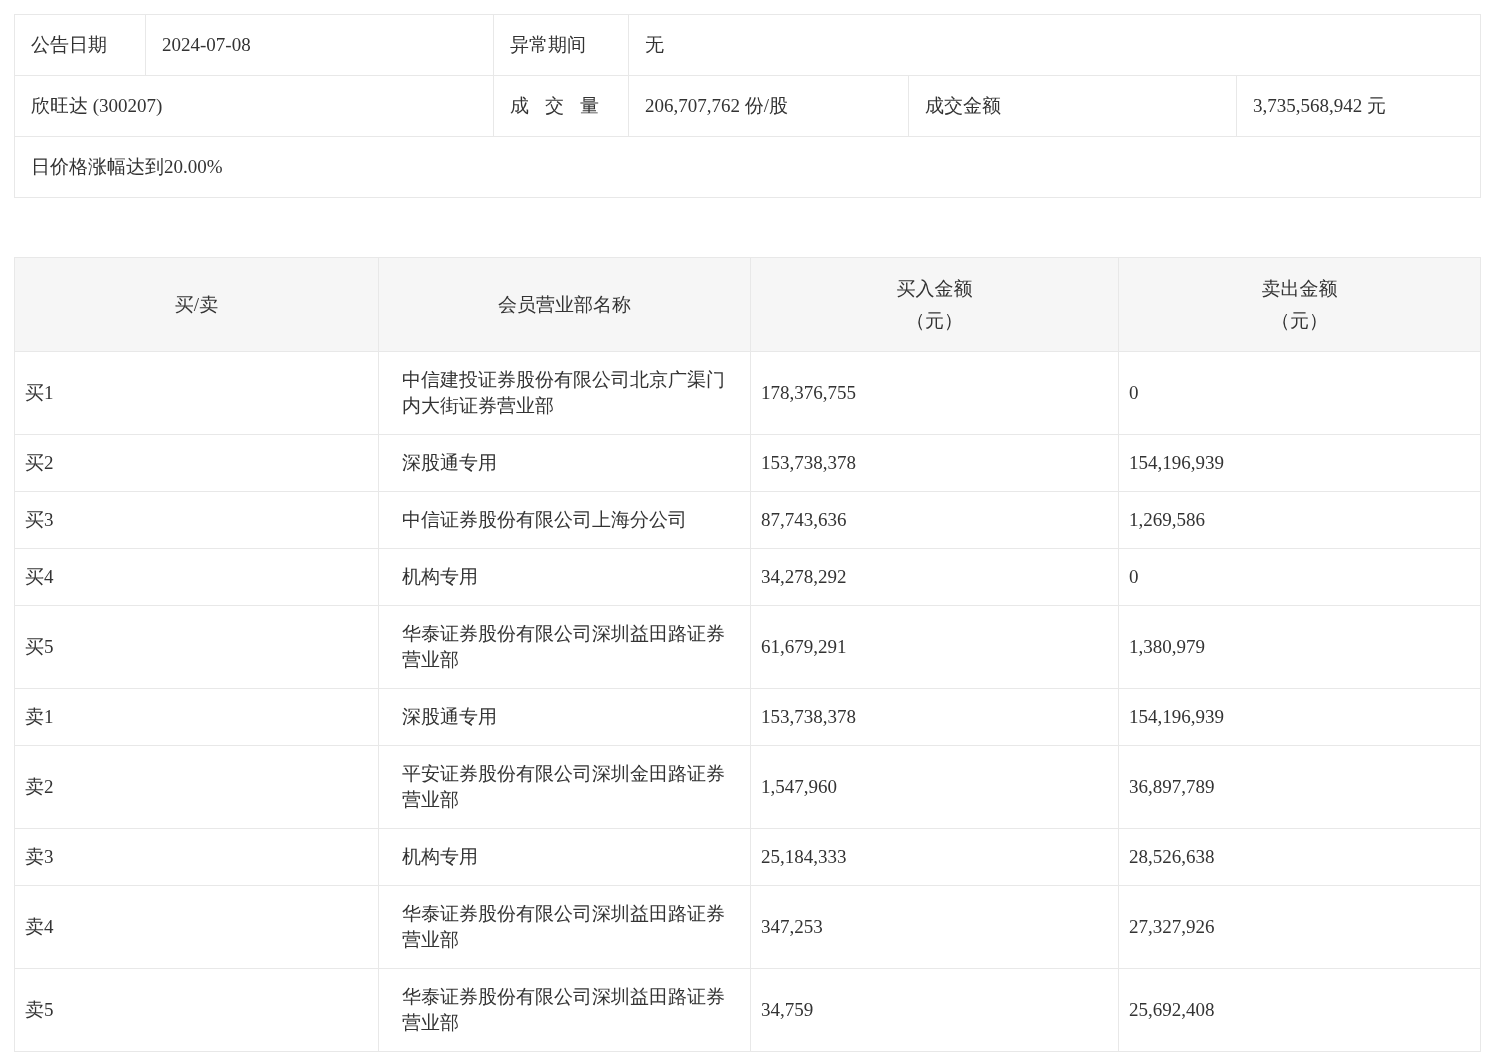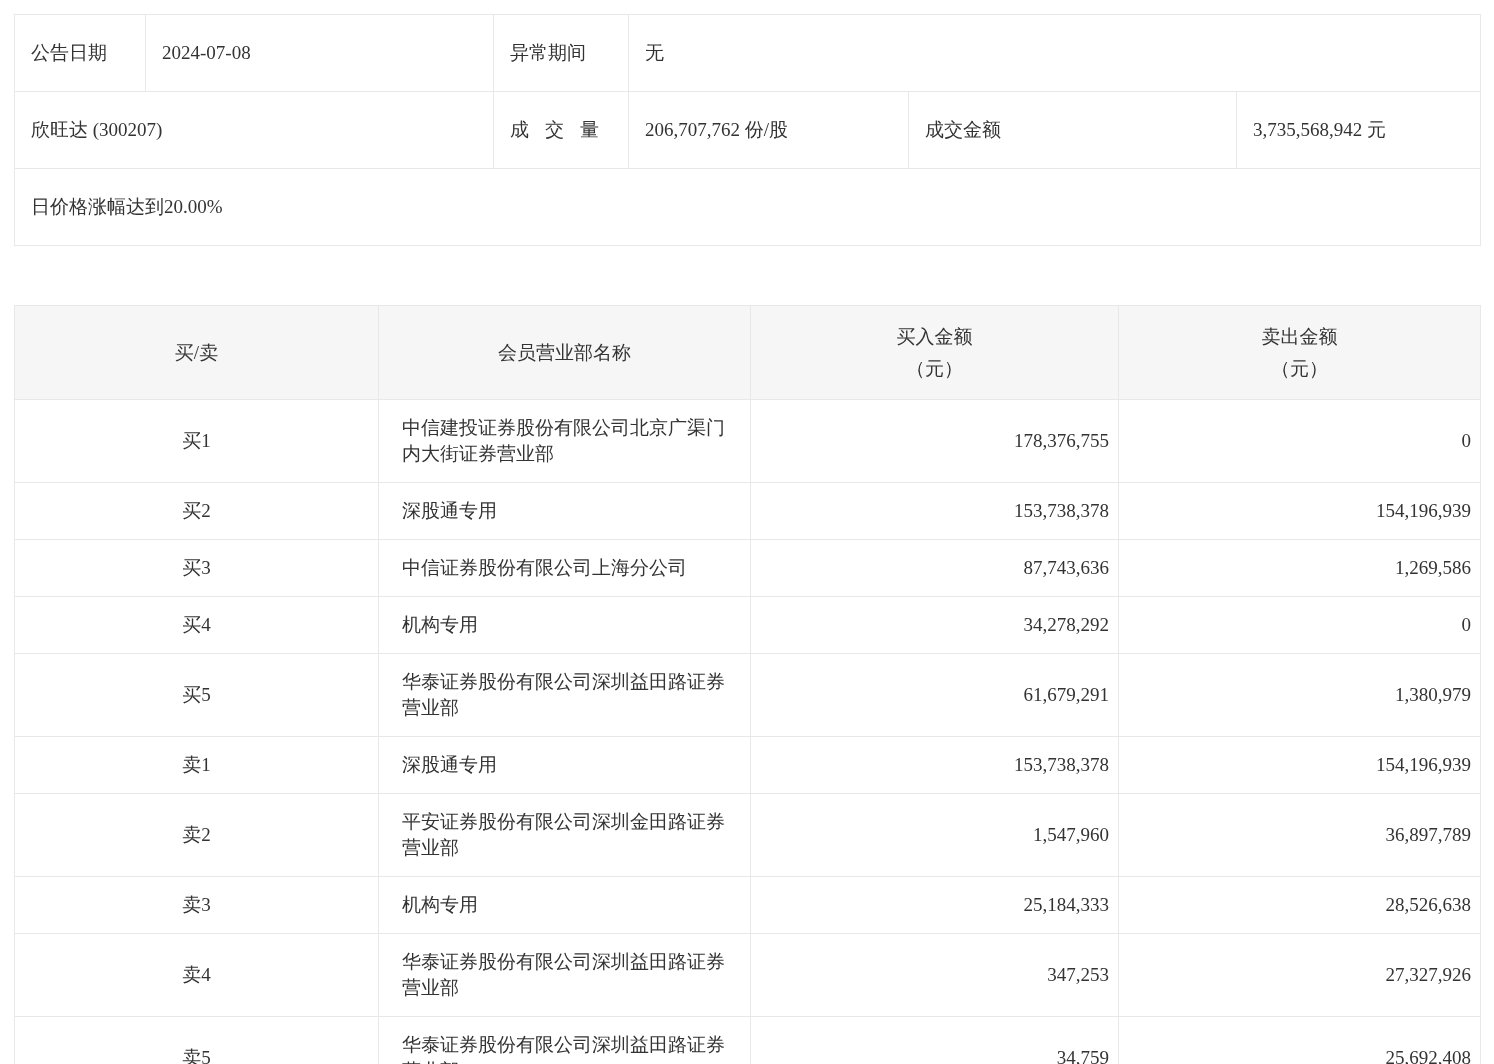--- a/index.html
+++ b/index.html
@@ -14,32 +14,32 @@
 
   table { border-collapse: collapse; table-layout: fixed; width: 1466px; }
   td, th {
     border: 1px solid #e8e8e8;
     vertical-align: middle;
     font-weight: 400;
     overflow: hidden;
   }
 
   
-  .info-table tr { height: 77px; }
+  .info-table tr { height: 61px; }
   .info-table td { padding: 6px 12px 6px 16px; }
   .ls3 { letter-spacing: 16px; }
 
   
   .data-table { margin-top: 59px; }
   .data-table thead tr { height: 94px; background: #f6f6f6; }
   .data-table th { text-align: center; line-height: 32px; padding: 0 6px; }
   .data-table td { line-height: 26px; padding: 15px 10px; }
-  td.c-side   { text-align: center; }
+  td.c-side   { text-align: left; }
   td.c-branch { padding-left: 23px; padding-right: 24px; }
-  td.c-buy, td.c-sell { text-align: right; padding-right: 9px; }
+  td.c-buy, td.c-sell { text-align: left; padding-right: 9px; }
 </style>
 </head>
 <body>
 
 <div class="page">
 
   <table class="info-table">
     <colgroup>
       <col style="width:131px">
         <col style="width:348px">

